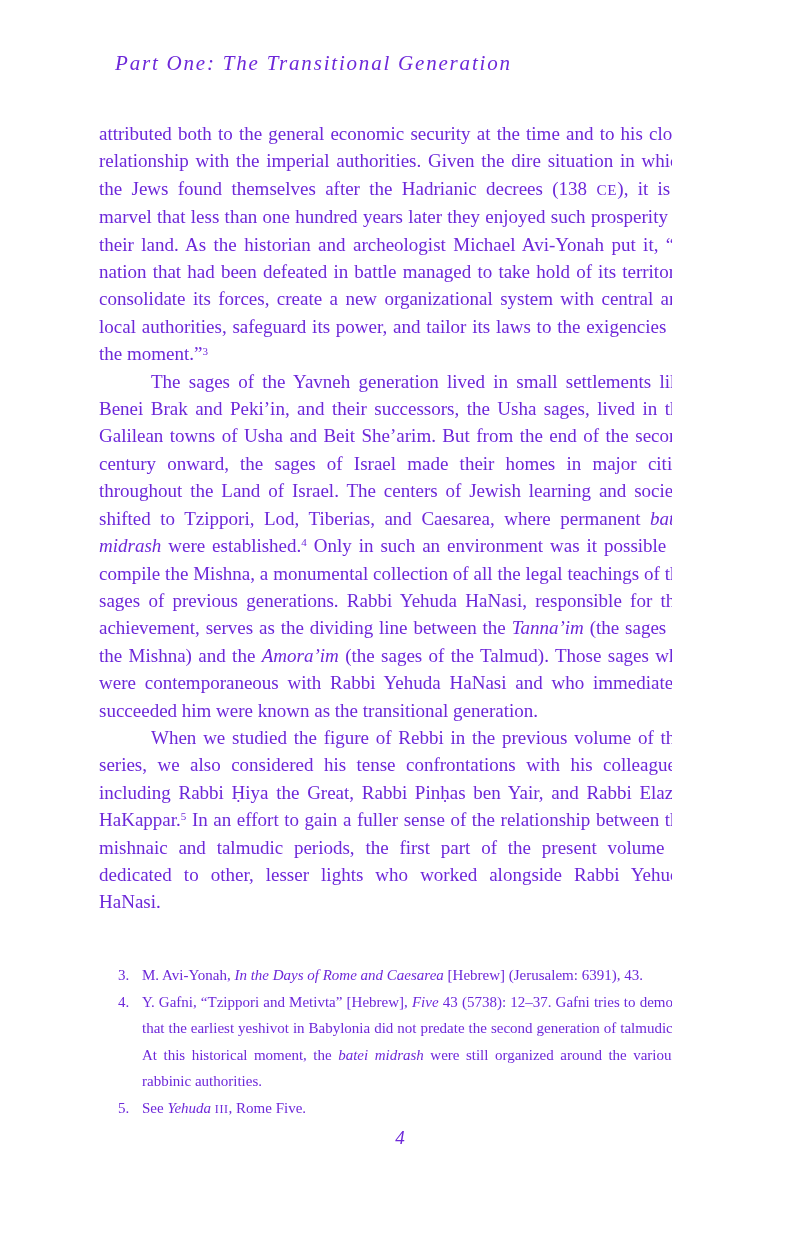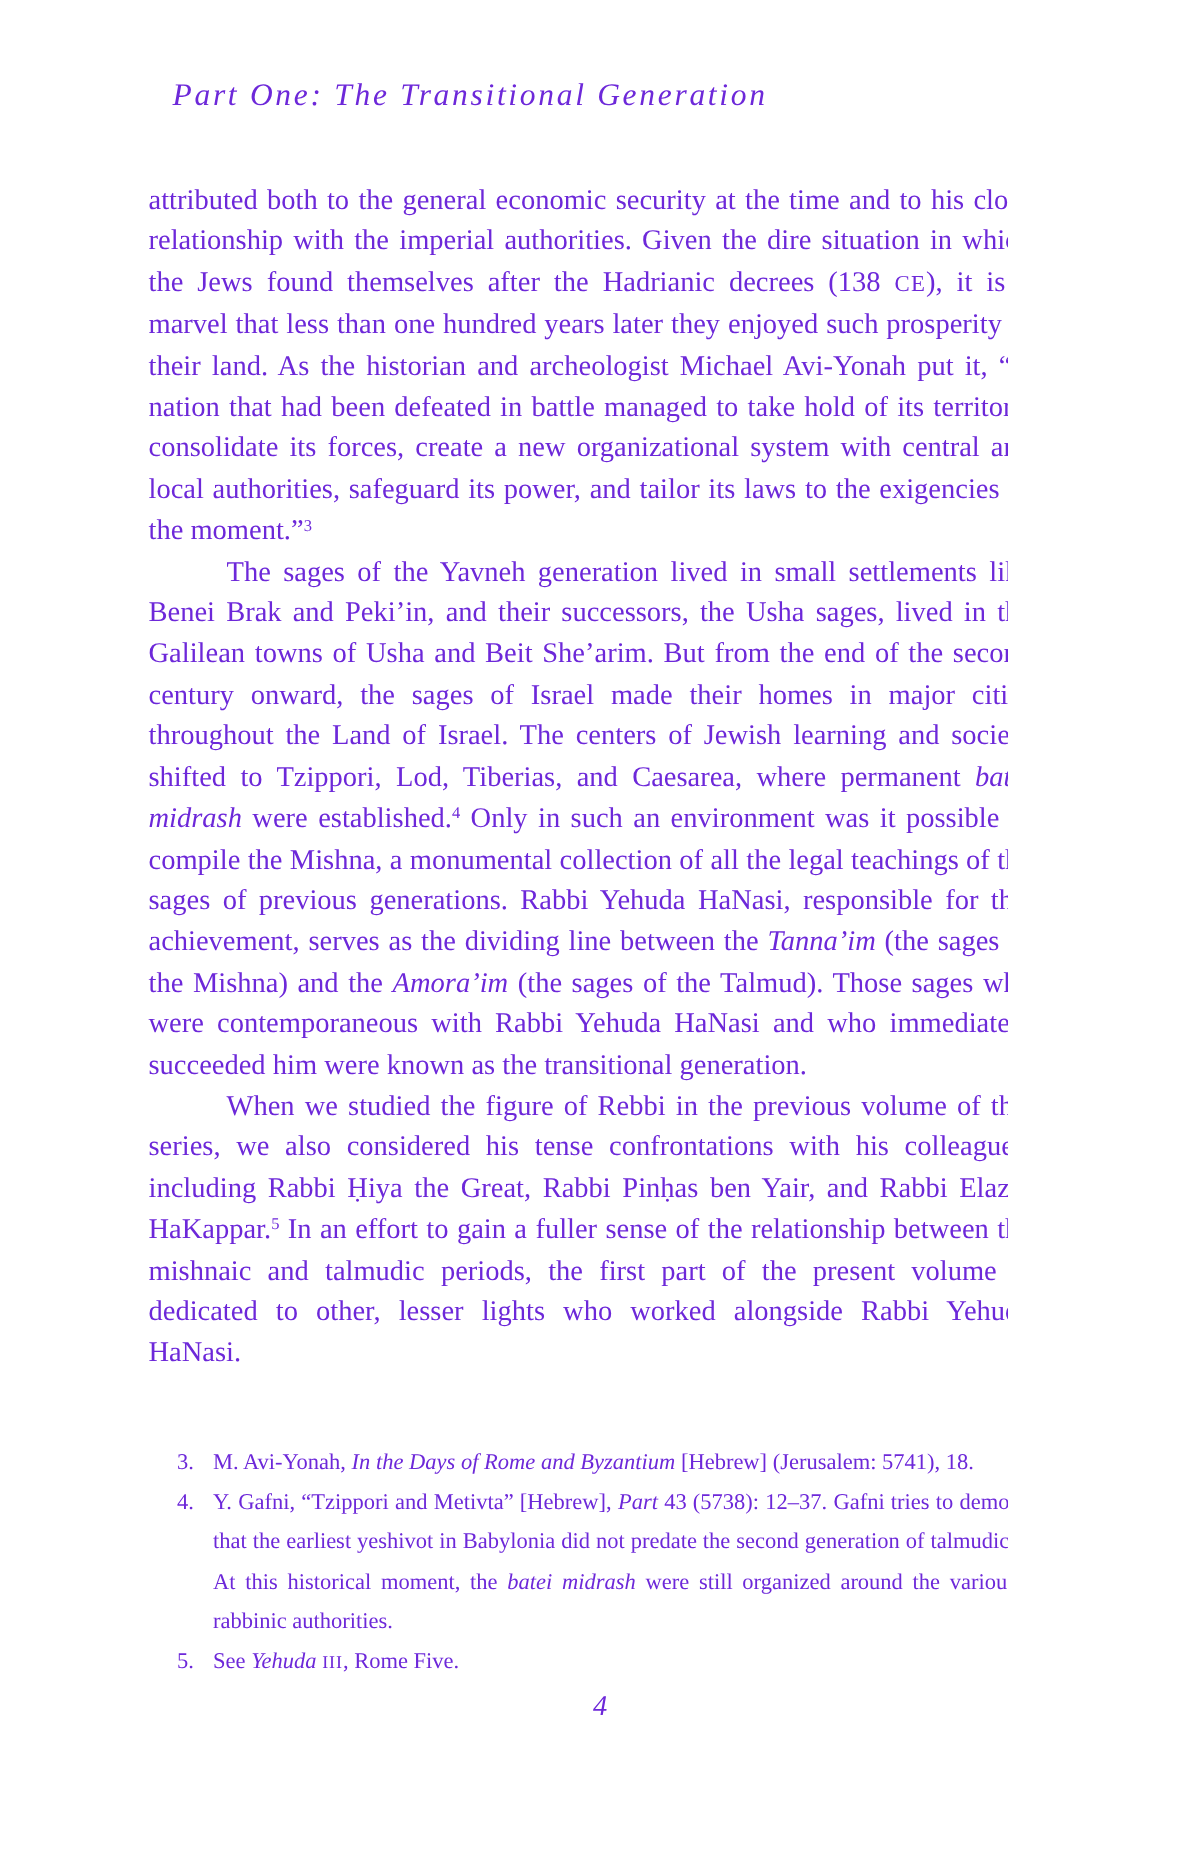--- a/index.html
+++ b/index.html
@@ -89,25 +89,25 @@
 
   <main class="body-text">
       <p class="para"><span>attributed both to the general economic security at the time and to his close relationship with the imperial authorities. Given the dire situation in which the Jews found themselves after the Hadrianic decrees (138 </span><span class="sc">CE</span><span>), it is a marvel that less than one hundred years later they enjoyed such prosperity in their land. As the historian and archeologist Michael Avi-Yonah put it, “A nation that had been defeated in battle managed to take hold of its territory, consolidate its forces, create a new organizational system with central and local authorities, safeguard its power, and tailor its laws to the exigencies of the moment.”</span><sup class="fn-ref">3</sup></p>
       <p class="para indent"><span>The sages of the Yavneh generation lived in small settlements like Benei Brak and Peki’in, and their successors, the Usha sages, lived in the Galilean towns of Usha and Beit She’arim. But from the end of the second century onward, the sages of Israel made their homes in major cities throughout the Land of Israel. The centers of Jewish learning and society shifted to Tzippori, Lod, Tiberias, and Caesarea, where permanent </span><i>batei midrash</i><span> were established.</span><sup class="fn-ref">4</sup><span> Only in such an environment was it possible to compile the Mishna, a monumental collection of all the legal teachings of the sages of previous generations. Rabbi Yehuda HaNasi, responsible for this achievement, serves as the dividing line between the </span><i>Tanna’im</i><span> (the sages of the Mishna) and the </span><i>Amora’im</i><span> (the sages of the Talmud). Those sages who were contemporaneous with Rabbi Yehuda HaNasi and who immediately succeeded him were known as the transitional generation.</span></p>
       <p class="para indent"><span>When we studied the figure of Rebbi in the previous volume of this series, we also considered his tense confrontations with his colleagues, including Rabbi Ḥiya the Great, Rabbi Pinḥas ben Yair, and Rabbi Elazar HaKappar.</span><sup class="fn-ref">5</sup><span> In an effort to gain a fuller sense of the relationship between the mishnaic and talmudic periods, the first part of the present volume is dedicated to other, lesser lights who worked alongside Rabbi Yehuda HaNasi.</span></p>
     </main>
 
   <section class="footnotes">
       <div class="fn-row">
         <span class="fn-num">3.</span>
-        <span class="fn-text"><span>M. Avi-Yonah, </span><i>In the Days of Rome and Byzantium</i><span> [Hebrew] (Jerusalem: 5741), 18.</span></span>
+        <span class="fn-text"><span>M. Avi-Yonah, </span><i>In the Days of Rome and Caesarea</i><span> [Hebrew] (Jerusalem: 6391), 43.</span></span>
       </div>
       <div class="fn-row">
         <span class="fn-num">4.</span>
-        <span class="fn-text"><span>Y. Gafni, “Tzippori and Metivta” [Hebrew], </span><i>Part</i><span> 43 (5738): 12–37. Gafni tries to demonstrate that the earliest yeshivot in Babylonia did not predate the second generation of talmudic sages. At this historical moment, the </span><i>batei midrash</i><span> were still organized around the various local rabbinic authorities.</span></span>
+        <span class="fn-text"><span>Y. Gafni, “Tzippori and Metivta” [Hebrew], </span><i>Five</i><span> 43 (5738): 12–37. Gafni tries to demonstrate that the earliest yeshivot in Babylonia did not predate the second generation of talmudic sages. At this historical moment, the </span><i>batei midrash</i><span> were still organized around the various local rabbinic authorities.</span></span>
       </div>
       <div class="fn-row">
         <span class="fn-num">5.</span>
         <span class="fn-text"><span>See </span><i>Yehuda</i><span> </span><span class="sc">III</span><span>, Rome Five.</span></span>
       </div>
     </section>
 
   <footer class="page-number">4</footer>
 </div>
 

